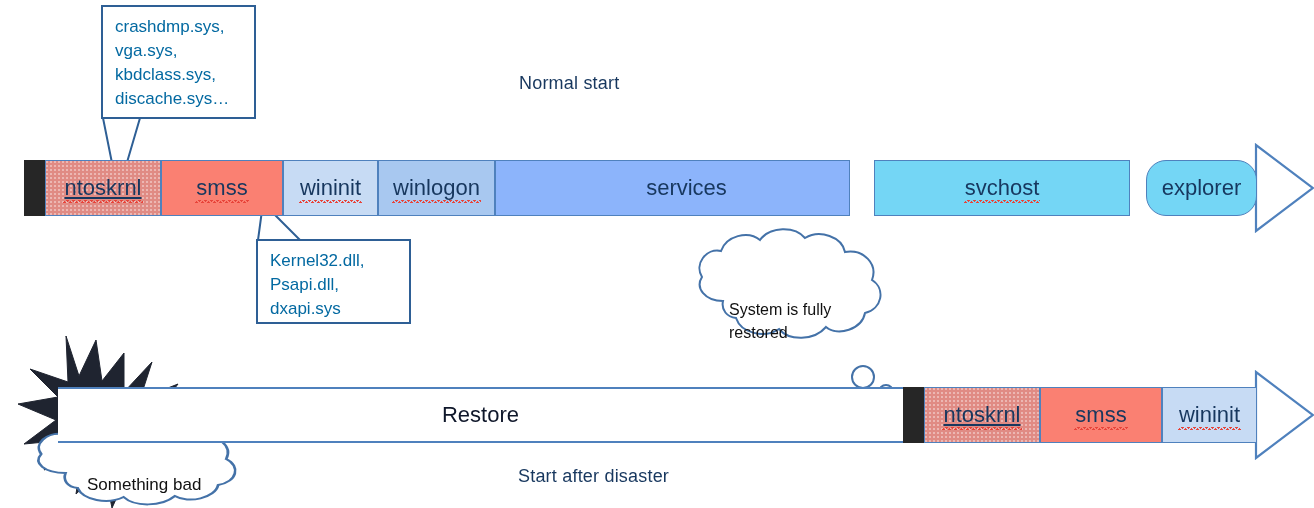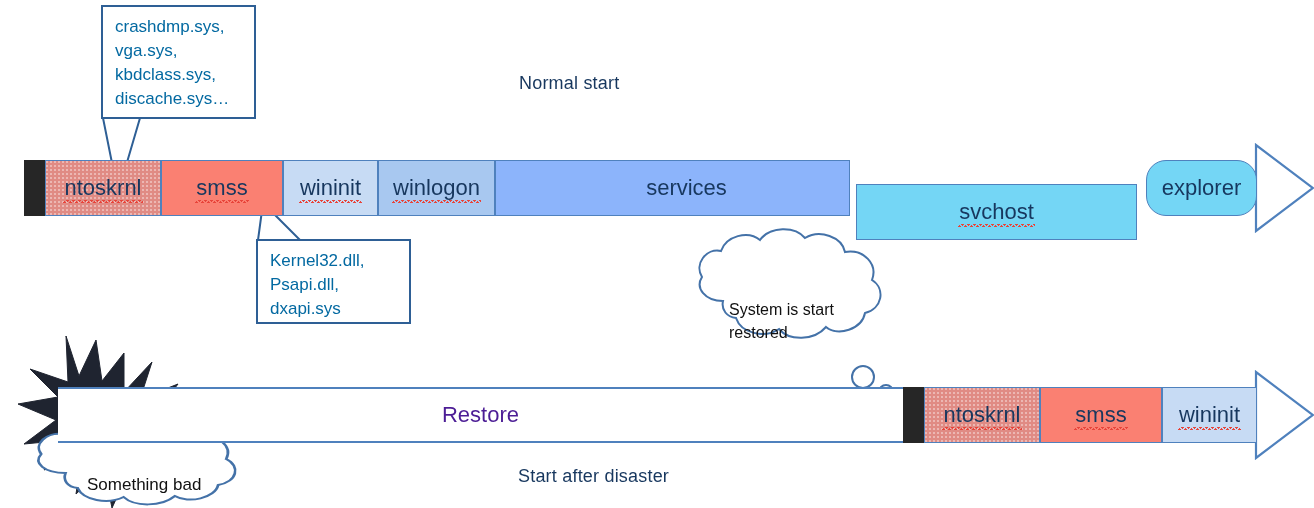--- a/index.html
+++ b/index.html
@@ -66,40 +66,41 @@
       radial-gradient(circle at 4.5px 0.6px, #e8443a 1.1px, rgba(0,0,0,0) 1.3px);
     background-size: 6px 3px;
     background-repeat: repeat-x;
   }
   .seg-black { background: #262626; border-color: #262626; }
   .seg-ntoskrnl {
     background-color: #e08b84;
     background-image:
       radial-gradient(circle at 1px 1px, rgba(255,255,255,.38) 1px, rgba(0,0,0,0) 1.2px);
     background-size: 4px 4px;
+    text-decoration: underline;
   }
   .seg-smss { background: #fa8072; }
   .seg-wininit { background: #c7dbf4; }
   .seg-winlogon { background: #a8c8f0; }
   .seg-services { background: #8cb4fb; padding-left: 28px; }
   .seg-svchost { background: #74d6f5; }
   .seg-explorer { background: #74d6f5; border-radius: 20px; }
 
   
   .restore-band {
     position: absolute;
     box-sizing: border-box;
     background: #ffffff;
     border-top: 2px solid #4f81bd;
     border-bottom: 2px solid #4f81bd;
     display: flex;
     align-items: center;
     justify-content: center;
     font-size: 22px;
-    color: #4c1d95;
+    color: #0f172a;
   }
 
   
   .callout {
     position: absolute;
     box-sizing: border-box;
     background: #ffffff;
     border: 2px solid #2e5f95;
     padding: 8px 10px 8px 12px;
     font-size: 17px;
@@ -196,21 +197,21 @@
   </div>
 
   <div class="seg seg-winlogon spell" style="left:378px; top:160px; width:117px; height:56px;">
     <span class="lbl">winlogon</span>
   </div>
 
   <div class="seg seg-services" style="left:495px; top:160px; width:355px; height:56px;">
     <span class="lbl">services</span>
   </div>
 
-  <div class="seg seg-svchost spell" style="left:856px; top:160px; width:281px; height:56px;margin-top:24px;">
+  <div class="seg seg-svchost spell" style="left:874px; top:160px; width:256px; height:56px;">
     <span class="lbl">svchost</span>
   </div>
 
   <div class="seg seg-explorer" style="left:1146px; top:160px; width:111px; height:56px;">
     <span class="lbl">explorer</span>
   </div>
 
   <div class="callout" id="callout-drivers" style="left:101px; top:5px; width:155px; height:114px;">crashdmp.sys,
 vga.sys,
 kbdclass.sys,
@@ -235,18 +236,18 @@
   <div class="seg seg-smss spell" style="left:1040px; top:387px; width:122px; height:56px;">
     <span class="lbl">smss</span>
   </div>
 
   <div class="seg seg-wininit spell" style="left:1162px; top:387px; width:95px; height:56px;">
     <span class="lbl">wininit</span>
   </div>
 
   <div class="title" id="title-disaster">Start after disaster</div>
 
-  <div class="cloud-text" id="cloud-text-restored">System is start
+  <div class="cloud-text" id="cloud-text-restored">System is fully
 restored</div>
 
   <div class="cloud-text" id="cloud-text-bad">Something bad</div>
 
 </div>
 
 </body></html>

